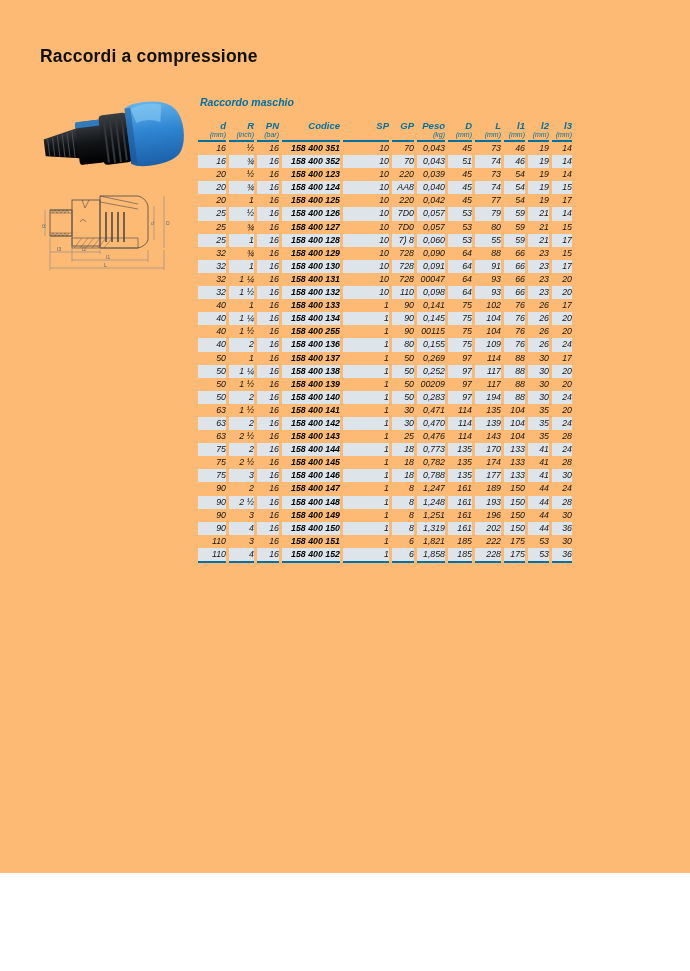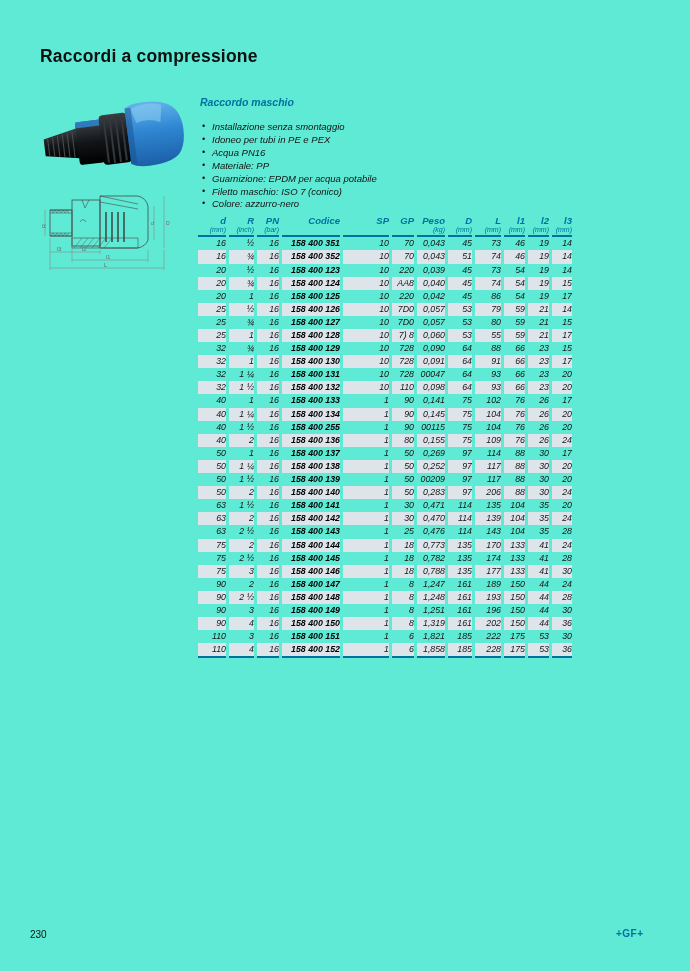--- a/index.html
+++ b/index.html
@@ -1,18 +1,18 @@
 <!DOCTYPE html>
 <html><head>
 <meta charset="utf-8">
 <style>
   * { margin:0; padding:0; box-sizing:border-box; }
   html,body { width:690px; height:971px; background:#ffffff;
     font-family:"Liberation Sans", sans-serif; color:#111; }
-  .page { position:relative; width:690px; height:971px; overflow:hidden; background:#5eead4; }
+  .page { position:relative; width:690px; height:873px; overflow:hidden; background:#fdba74; }
 
   .title { position:absolute; left:40px; top:46px; font-size:17.5px; font-weight:bold;
     letter-spacing:0.2px; color:#101010; }
 
   
   .left-col { position:absolute; left:38px; top:98px; width:152px; }
   .photo-wrap { width:150px; height:80px; }
   .drawing-wrap { width:132px; height:92px; margin-top:4px; margin-left:4px; }
 
   
@@ -153,29 +153,20 @@
           <text x="40" y="68.5">l2</text>
           <text x="64" y="76.5">l1</text>
           <text x="62" y="84.5">L</text>
         </g>
       </svg>
     </div>
   </div>
 
   <div class="right-col">
     <div class="section-heading">Raccordo maschio</div>
-    <ul class="features">
-        <li>Installazione senza smontaggio</li>
-        <li>Idoneo per tubi in PE e PEX</li>
-        <li>Acqua PN16</li>
-        <li>Materiale: PP</li>
-        <li>Guarnizione: EPDM per acqua potabile</li>
-        <li>Filetto maschio: ISO 7 (conico)</li>
-        <li>Colore: azzurro-nero</li>
-      </ul>
 
     <table class="data">
       <colgroup>
         <col class="col-d">
           <col class="col-R">
           <col class="col-PN">
           <col class="col-C">
         <col class="col-SP">
           <col class="col-GP">
           <col class="col-Pe">
@@ -296,21 +287,21 @@
           </tr>
           <tr class="">
             <td>20</td>
             <td>1</td>
             <td>16</td>
             <td class="codice">158 400 125</td>
             <td>10</td>
             <td>220</td>
             <td>0,042</td>
             <td>45</td>
-            <td>86</td>
+            <td>77</td>
             <td>54</td>
             <td>19</td>
             <td>17</td>
           </tr>
           <tr class="alt">
             <td>25</td>
             <td>½</td>
             <td>16</td>
             <td class="codice">158 400 126</td>
             <td>10</td>
@@ -506,21 +497,21 @@
           </tr>
           <tr class="alt">
             <td>50</td>
             <td>2</td>
             <td>16</td>
             <td class="codice">158 400 140</td>
             <td>1</td>
             <td>50</td>
             <td>0,283</td>
             <td>97</td>
-            <td>206</td>
+            <td>194</td>
             <td>88</td>
             <td>30</td>
             <td>24</td>
           </tr>
           <tr class="">
             <td>63</td>
             <td>1 ½</td>
             <td>16</td>
             <td class="codice">158 400 141</td>
             <td>1</td>

